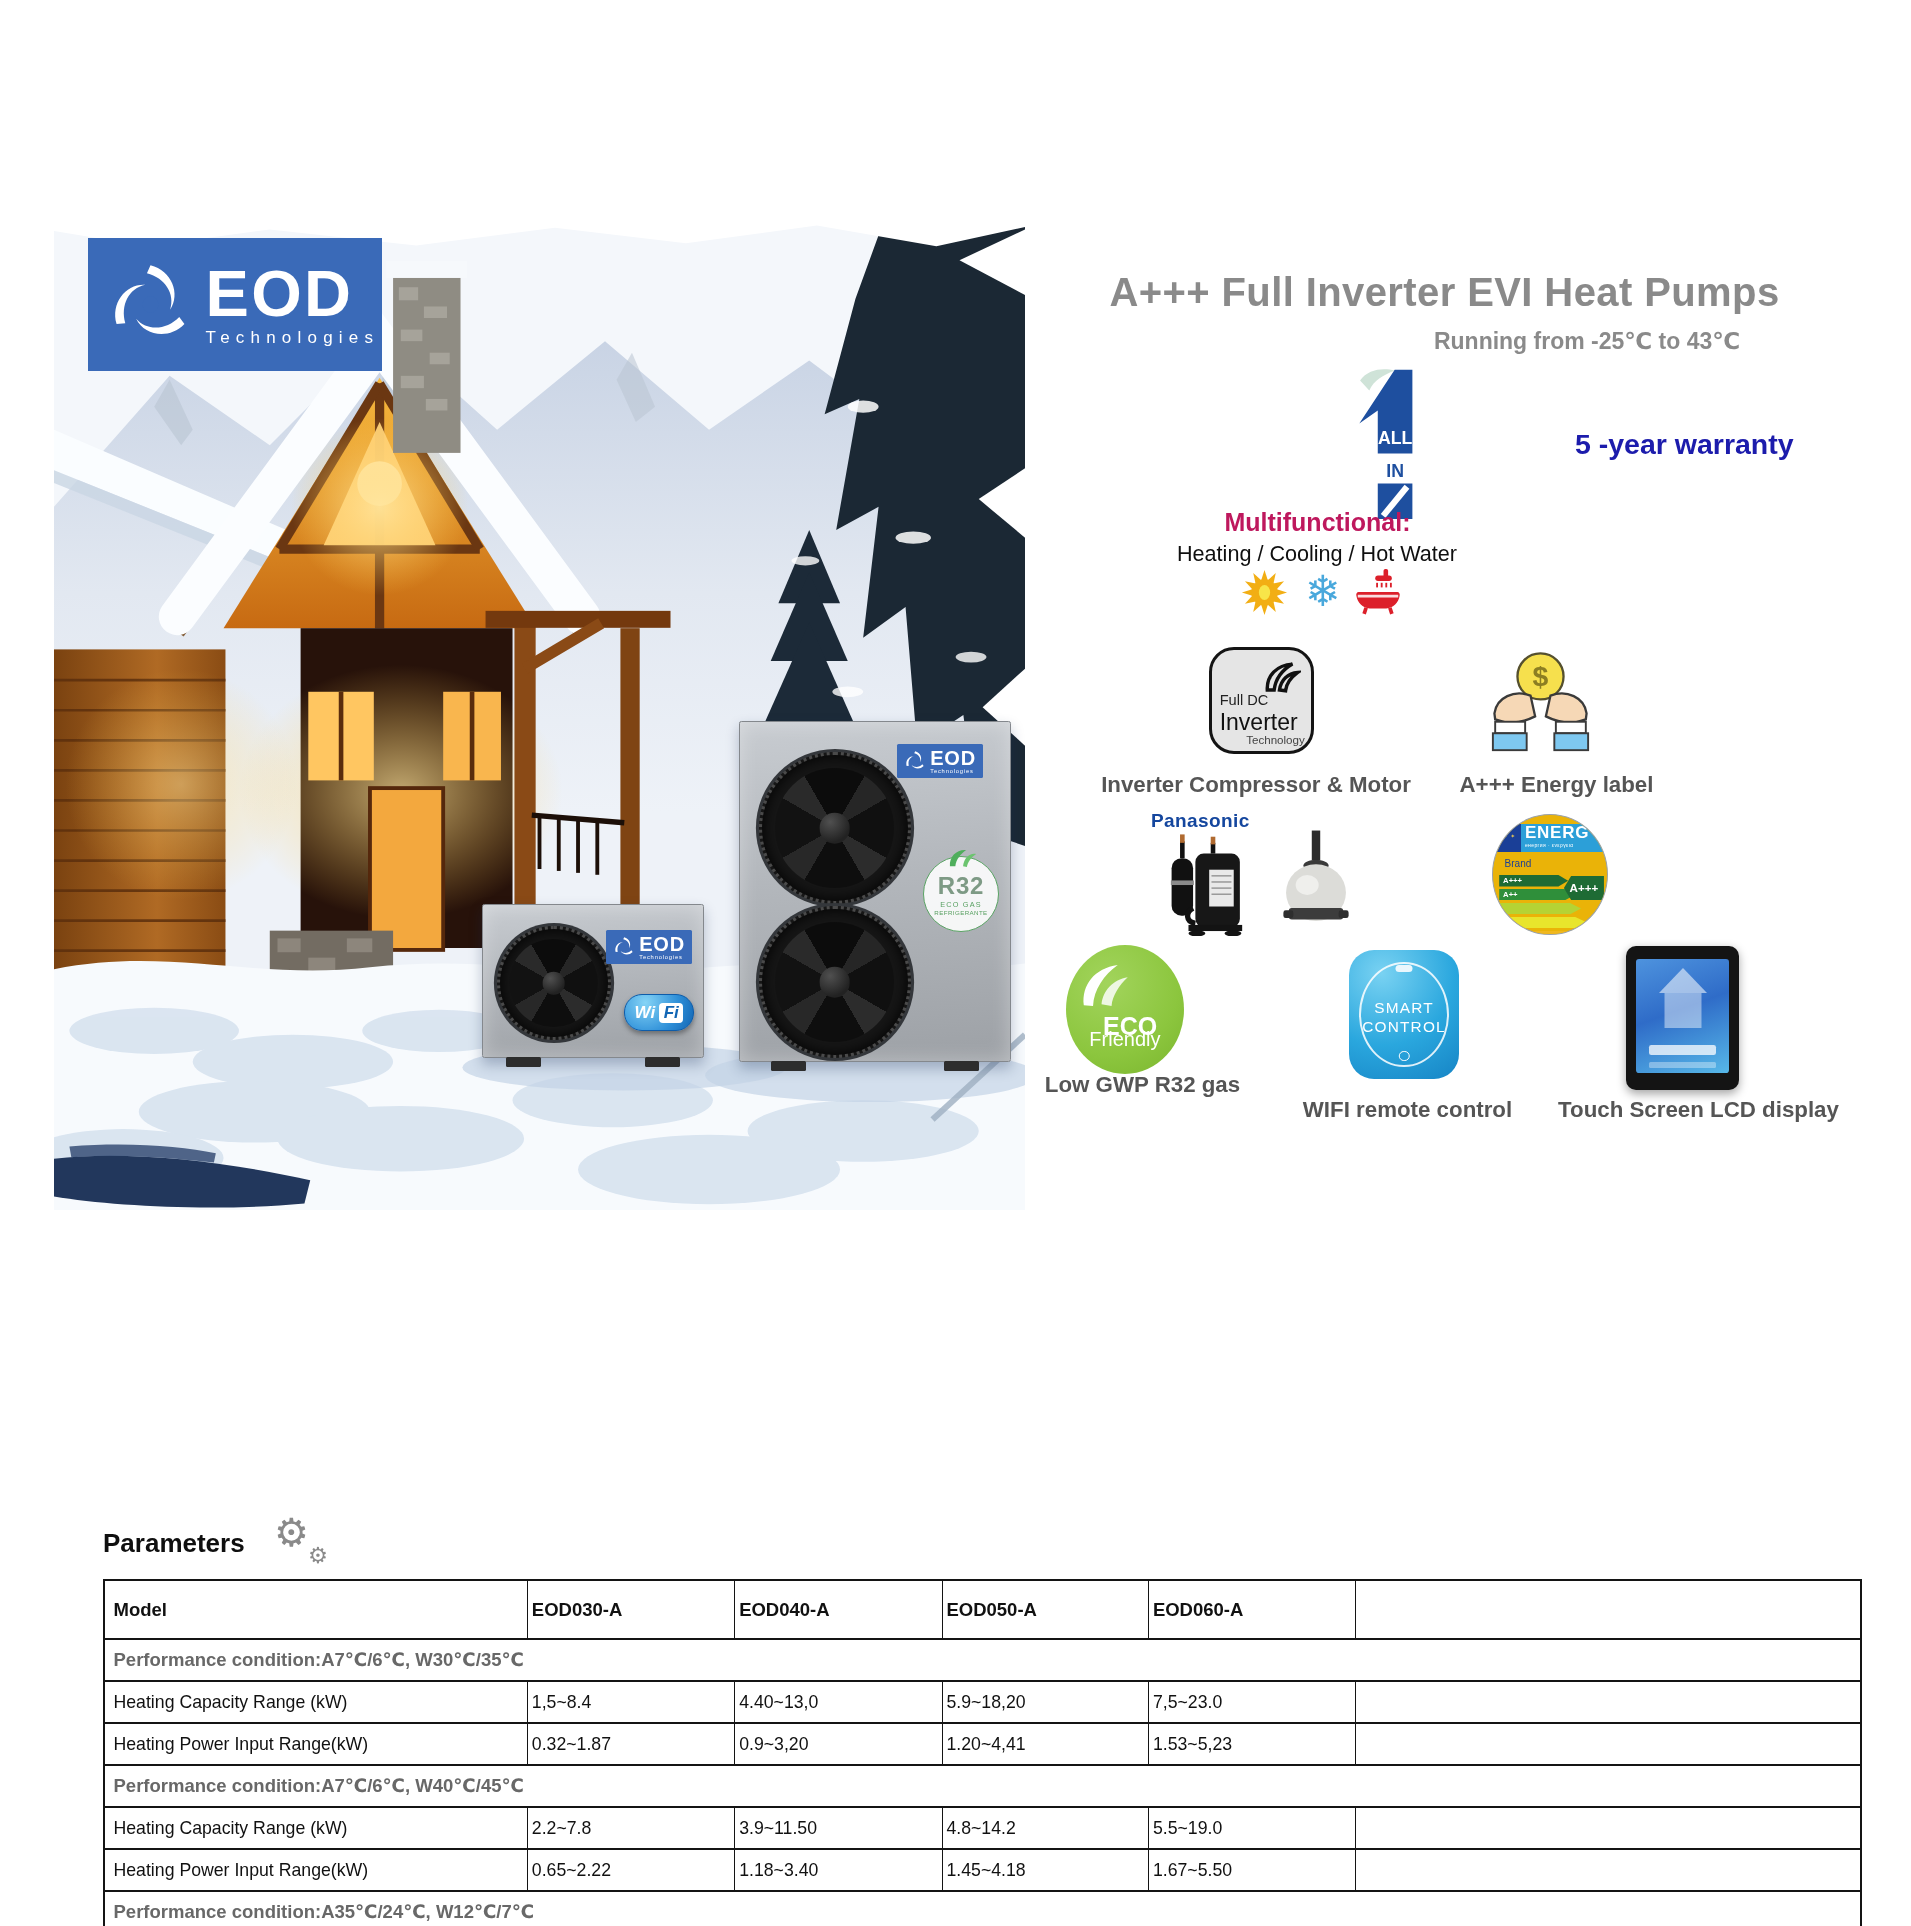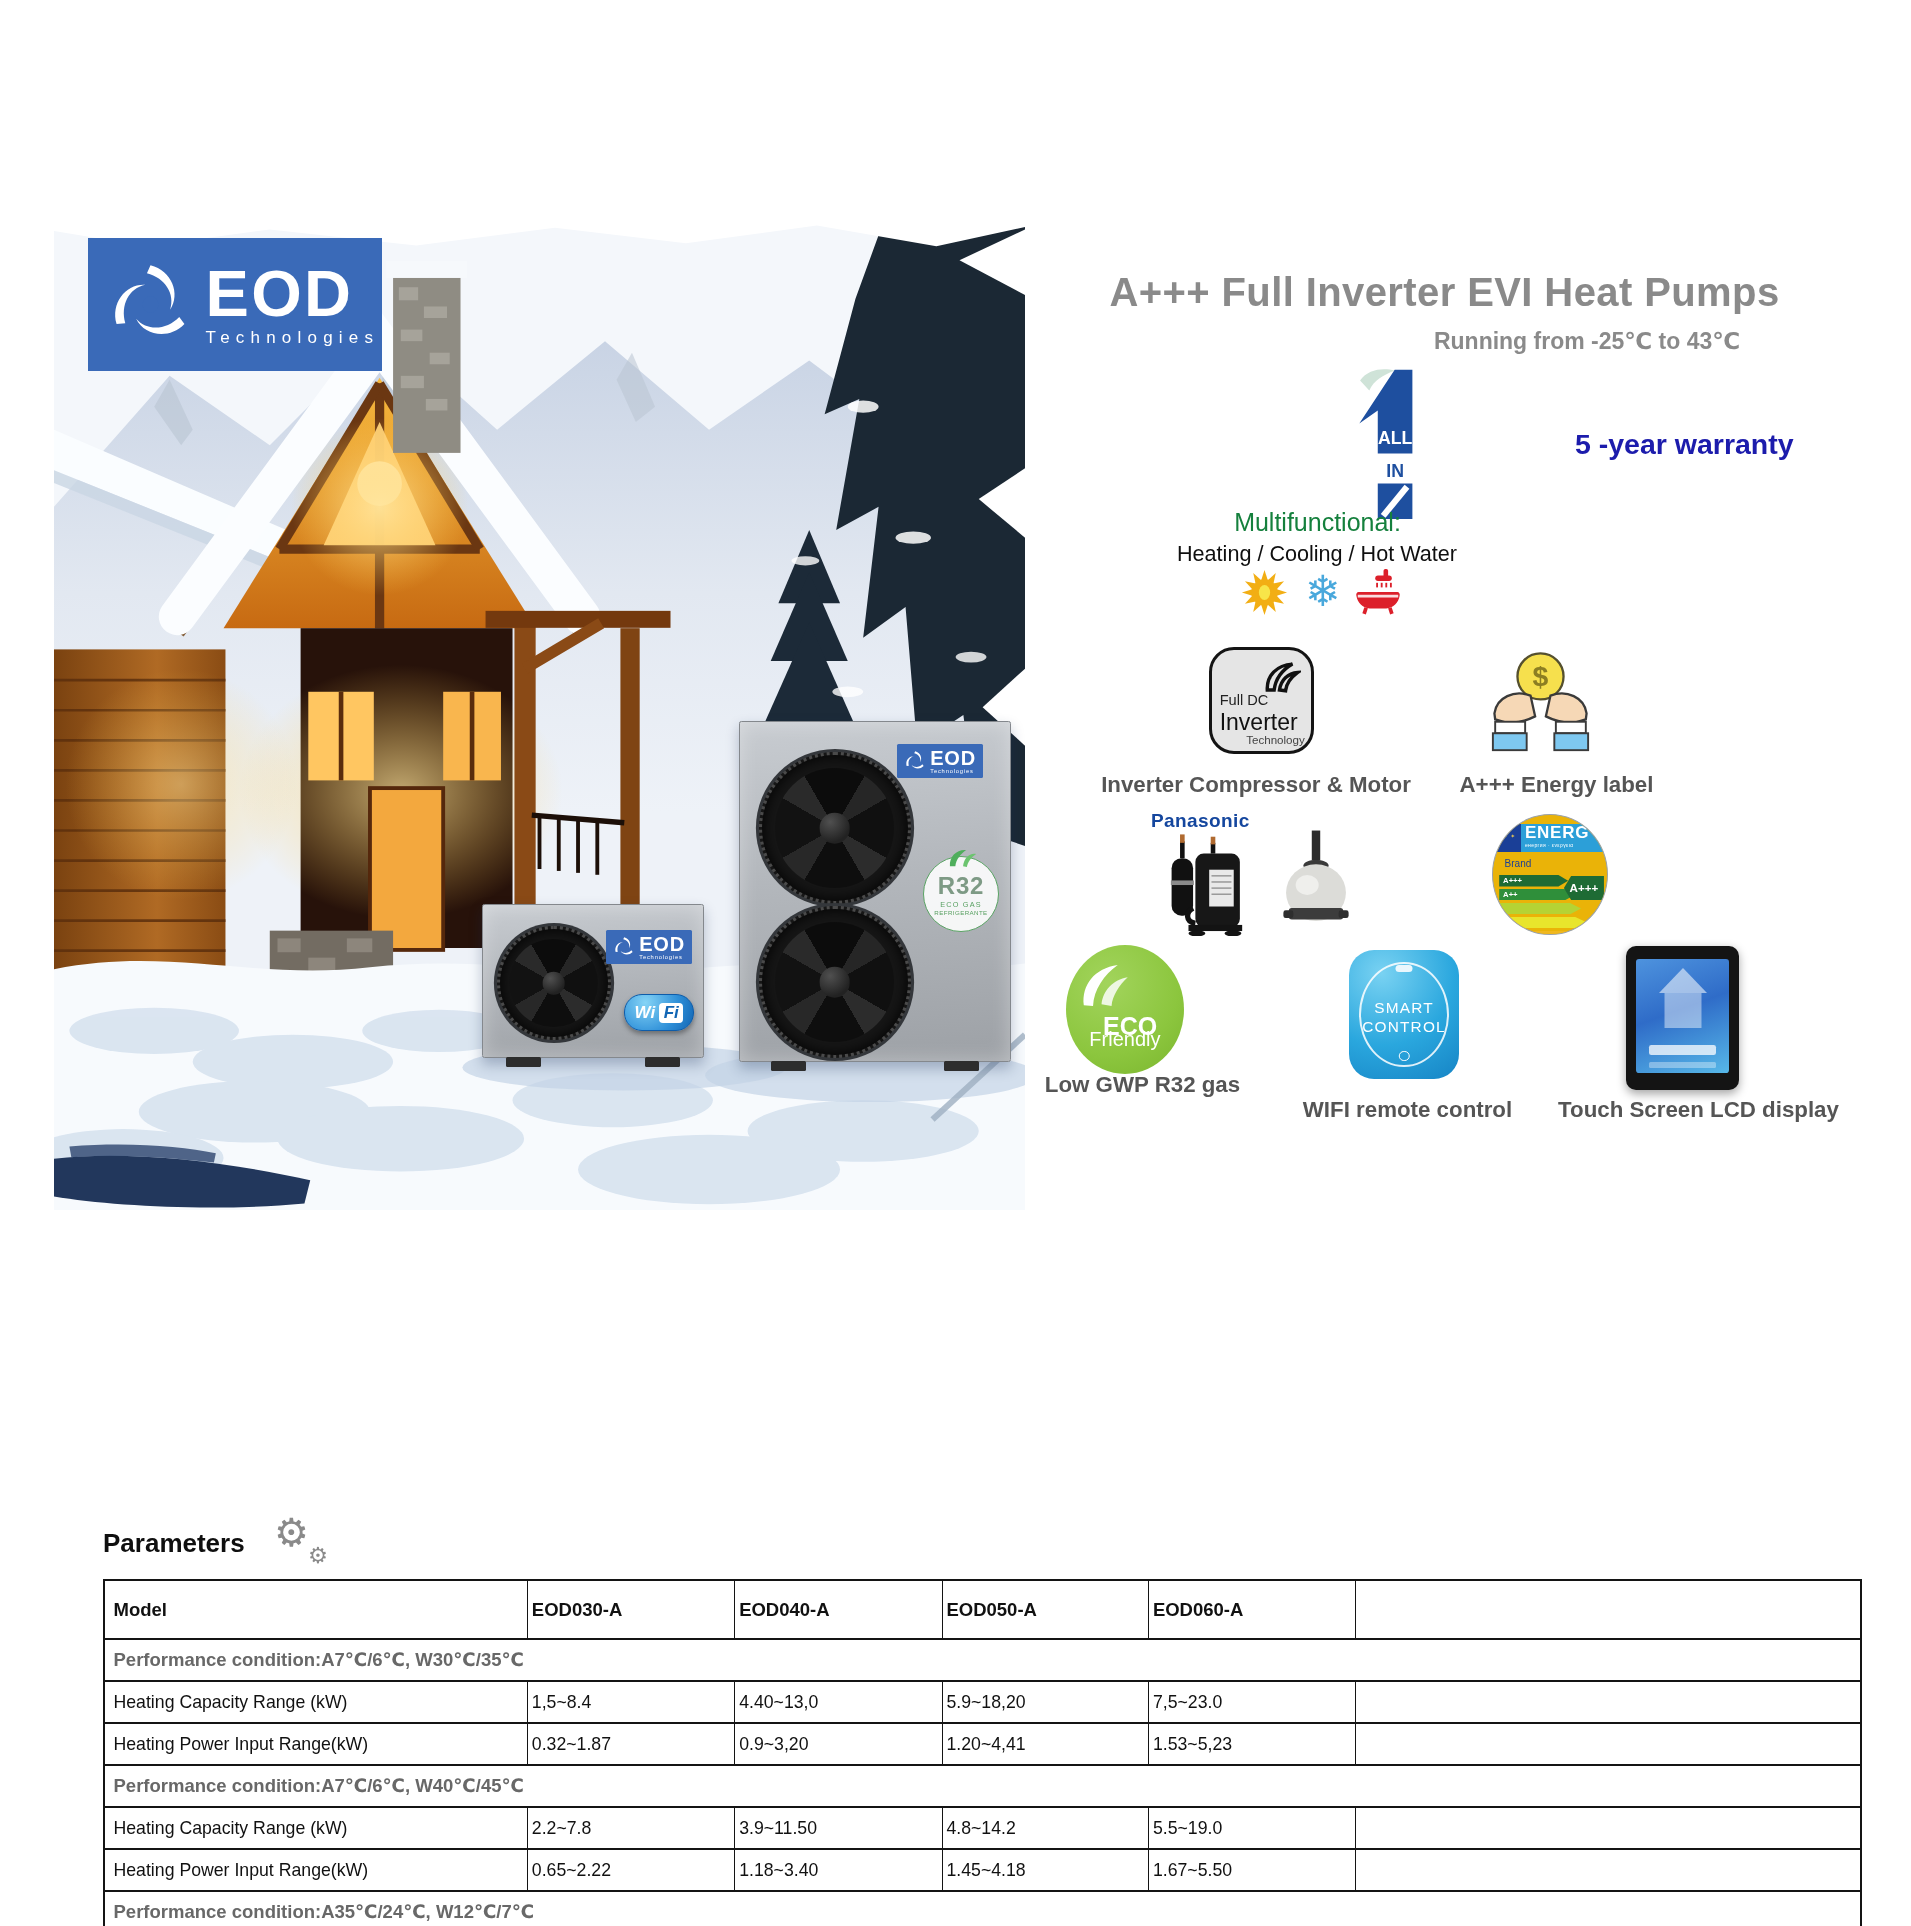--- a/index.html
+++ b/index.html
@@ -44,21 +44,21 @@
       background:rgba(255,255,255,.88);text-align:center;box-sizing:border-box;}
   .r32-main{font-size:24px;font-weight:bold;color:#7e9a85;letter-spacing:0.8px;}
   .r32-s1{font-size:7.3px;color:#59a061;letter-spacing:1.2px;}
   .r32-s2{font-size:6.2px;color:#59a061;letter-spacing:0.4px;}
 
   
   .title{left:1040px;top:270px;width:809px;text-align:center;font-size:40px;font-weight:bold;color:#8a8a8a;letter-spacing:0.4px;}
   .running{left:1271px;top:328px;width:632px;text-align:center;font-size:23px;font-weight:bold;color:#8a8a8a;}
   .allin1{left:1337px;top:365px;width:100px;height:158px;}
   .warranty{left:1575px;top:428px;font-size:28.5px;font-weight:bold;color:#1c1cac;}
-  .multifunctional{left:1125px;top:508px;width:385px;text-align:center;font-size:25px;font-weight:normal;color:#15803d;}
+  .multifunctional{left:1125px;top:508px;width:385px;text-align:center;font-size:25px;font-weight:bold;color:#be185d;}
   .modes{left:1086px;top:541px;width:462px;text-align:center;font-size:21.6px;color:#0f0f0f;}
   .ico-sun{left:1241px;top:569px;width:47px;height:47px;}
   .ico-snow{left:1305px;top:566px;font-size:43px;color:#49a8dc;line-height:1.2;}
   .ico-bath{left:1355px;top:568px;width:46px;height:48px;}
 
   .inv-badge{left:1209px;top:647px;width:105px;height:107px;border:3.5px solid #141414;border-radius:25px;
              background:#e5e5e5;box-sizing:border-box;}
   .inv-l1{position:absolute;left:7.7px;top:42px;font-size:14.6px;color:#222;}
   .inv-l2{position:absolute;left:7.7px;top:59px;font-size:23px;color:#111;}
   .inv-l3{position:absolute;right:6.2px;bottom:5.4px;font-size:11.6px;color:#444;}

